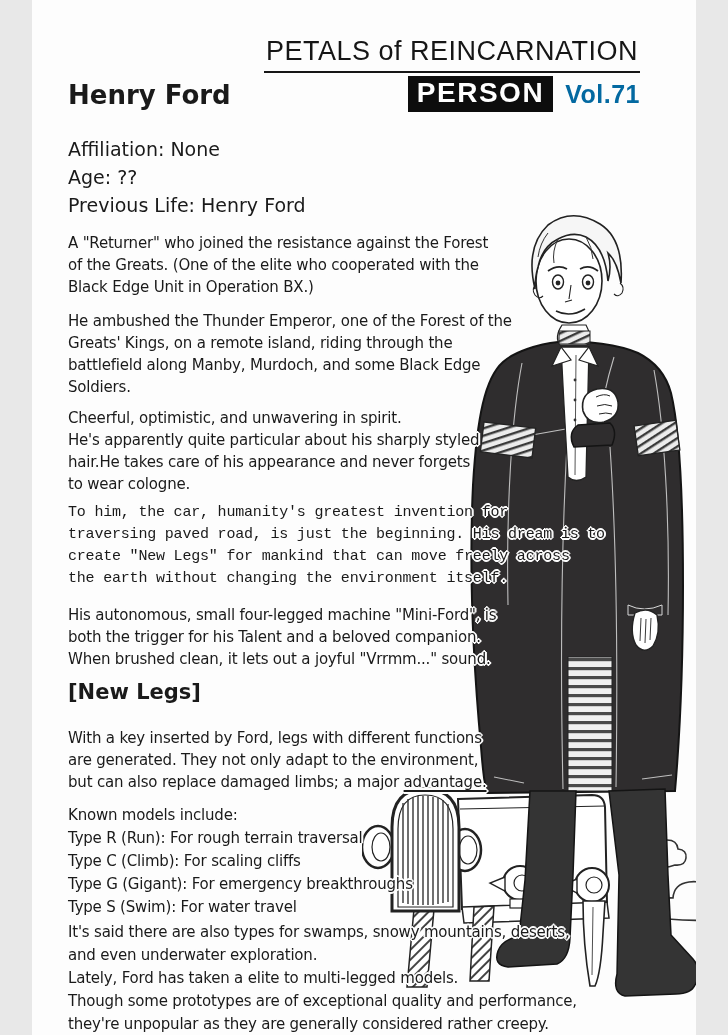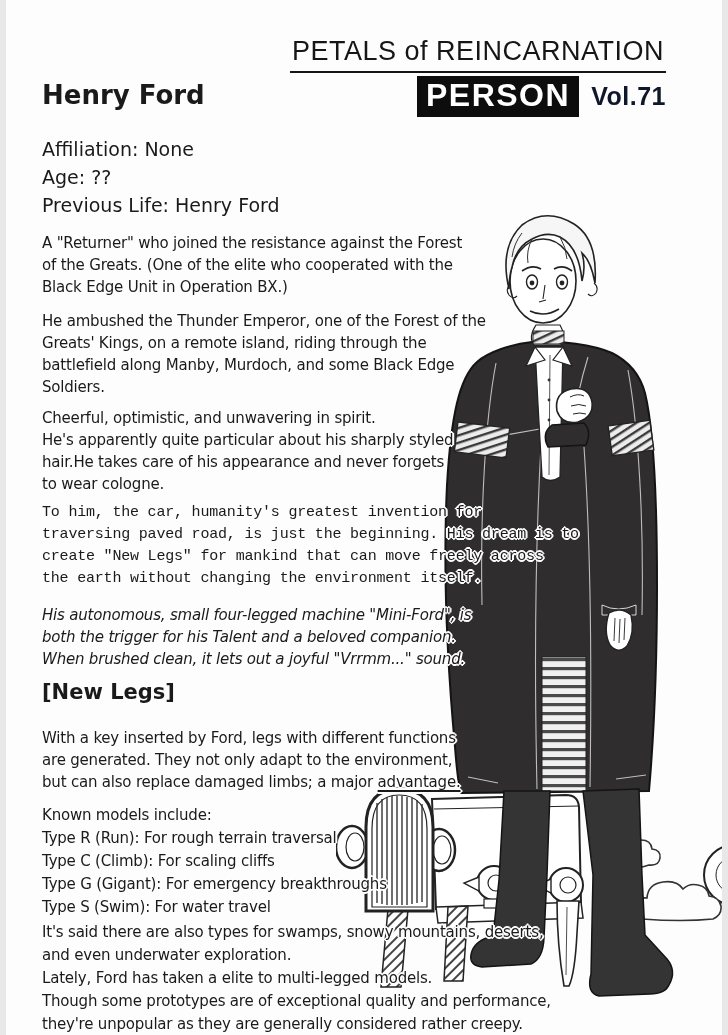--- a/index.html
+++ b/index.html
@@ -1,46 +1,46 @@
 <!DOCTYPE html>
 <html><head>
 <meta charset="utf-8">
 <style>
   html,body{margin:0;padding:0;background:#e8e8e8;}
   #page{
-    position:relative;width:716px;height:1035px;margin:0 auto;
+    position:relative;width:664px;height:1035px;margin:0 auto;
     background:#fdfdfd;overflow:hidden;color:#1a1a1a;
     font-family:"DejaVu Sans",sans-serif;
   }
   
   .masthead{position:absolute;top:36px;right:56px;text-align:right;z-index:3;}
   .series-title{
     display:inline-block;font-family:"Liberation Sans",sans-serif;
     font-size:27px;font-weight:400;letter-spacing:.5px;color:#161616;
     border-bottom:2px solid #161616;padding:0 2px 4px 2px;white-space:nowrap;
   }
   .badge-row{margin-top:3px;white-space:nowrap;}
   .person-badge{
     display:inline-block;background:#0d0d0d;color:#fff;
-    font-family:"Liberation Sans",sans-serif;font-weight:700;font-size:32px;
+    font-family:"Liberation Sans",sans-serif;font-weight:700;font-size:28px;
     letter-spacing:1.5px;padding:1px 9px 3px 9px;vertical-align:middle;
   }
   .vol-label{
     display:inline-block;font-family:"Liberation Sans",sans-serif;
-    font-weight:700;font-size:25px;color:#0f172a;margin-left:7px;vertical-align:middle;
+    font-weight:700;font-size:25px;color:#0369a1;margin-left:7px;vertical-align:middle;
     letter-spacing:.5px;
   }
   
   .tx{position:absolute;left:36px;white-space:pre-line;z-index:2;
       text-shadow:-1px -1px 0 #fdfdfd,1px -1px 0 #fdfdfd,-1px 1px 0 #fdfdfd,1px 1px 0 #fdfdfd,
                   -2px 0 0 #fdfdfd,2px 0 0 #fdfdfd,0 -2px 0 #fdfdfd,0 2px 0 #fdfdfd;}
   .char-name{top:80px;font-size:26px;font-weight:700;letter-spacing:0;}
   .info{top:135px;font-size:19px;line-height:28px;}
   .body{font-size:15px;line-height:22px;letter-spacing:-0.2px;}
-  .p1{top:232px;} .p2{top:310px;} .p3{top:407px;} .p4{top:502px;font-family:Liberation Mono, monospace;} .p5{top:604px;font-style:italic;}
+  .p1{top:232px;} .p2{top:310px;} .p3{top:407px;} .p4{top:502px;font-family:Liberation Mono, monospace;} .p5{top:604px;}
   .section-title{top:680px;font-size:21px;font-weight:700;}
   .p6{top:727px;}
   .models{top:804px;line-height:23px;}
   .closing{top:921px;line-height:23px;}
   .u{text-decoration:underline;text-underline-offset:3px;text-decoration-thickness:2px;margin-top:28px;}
   
   .illo{position:absolute;left:330px;top:185px;width:398px;height:850px;z-index:1;}
 </style>
 </head>
 <body>

